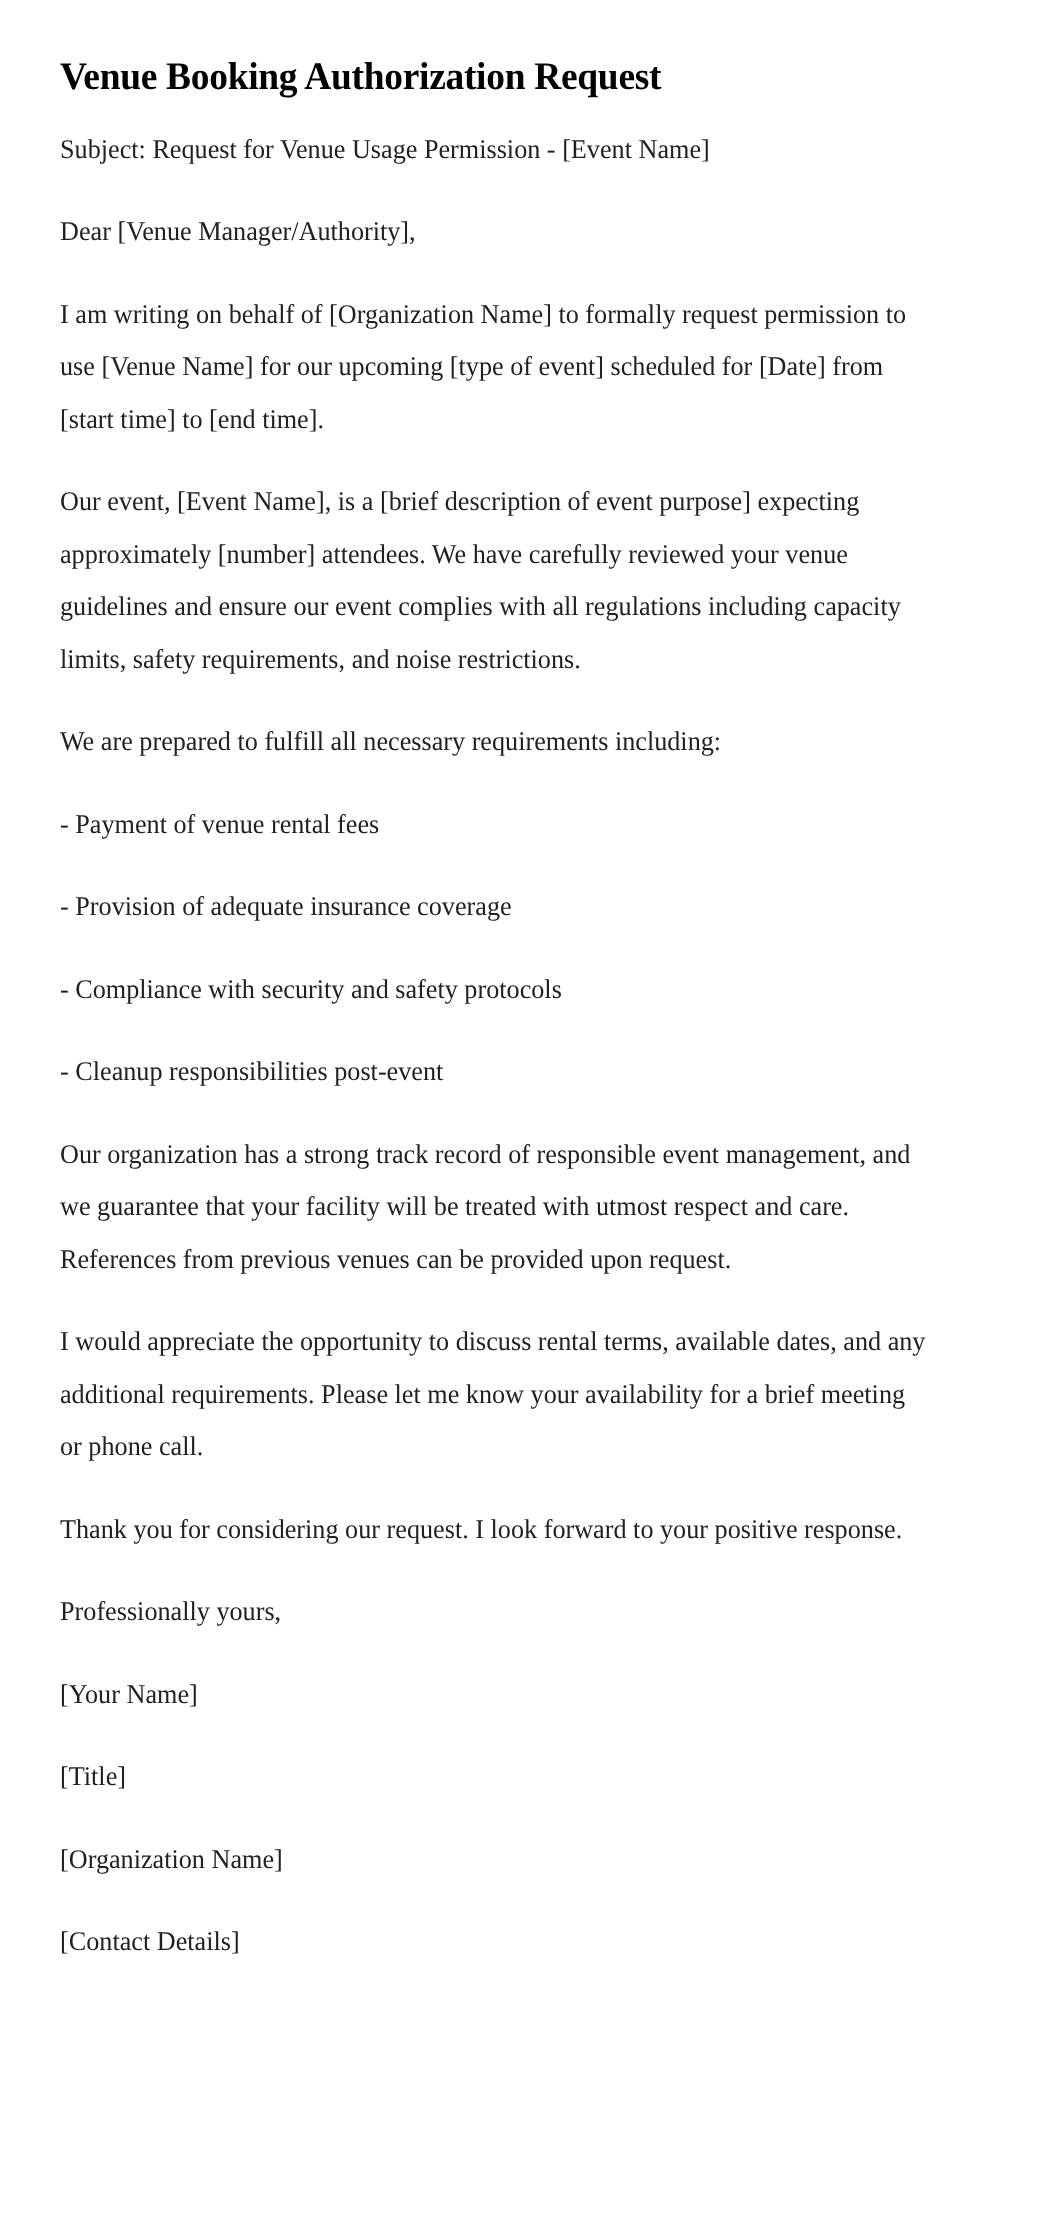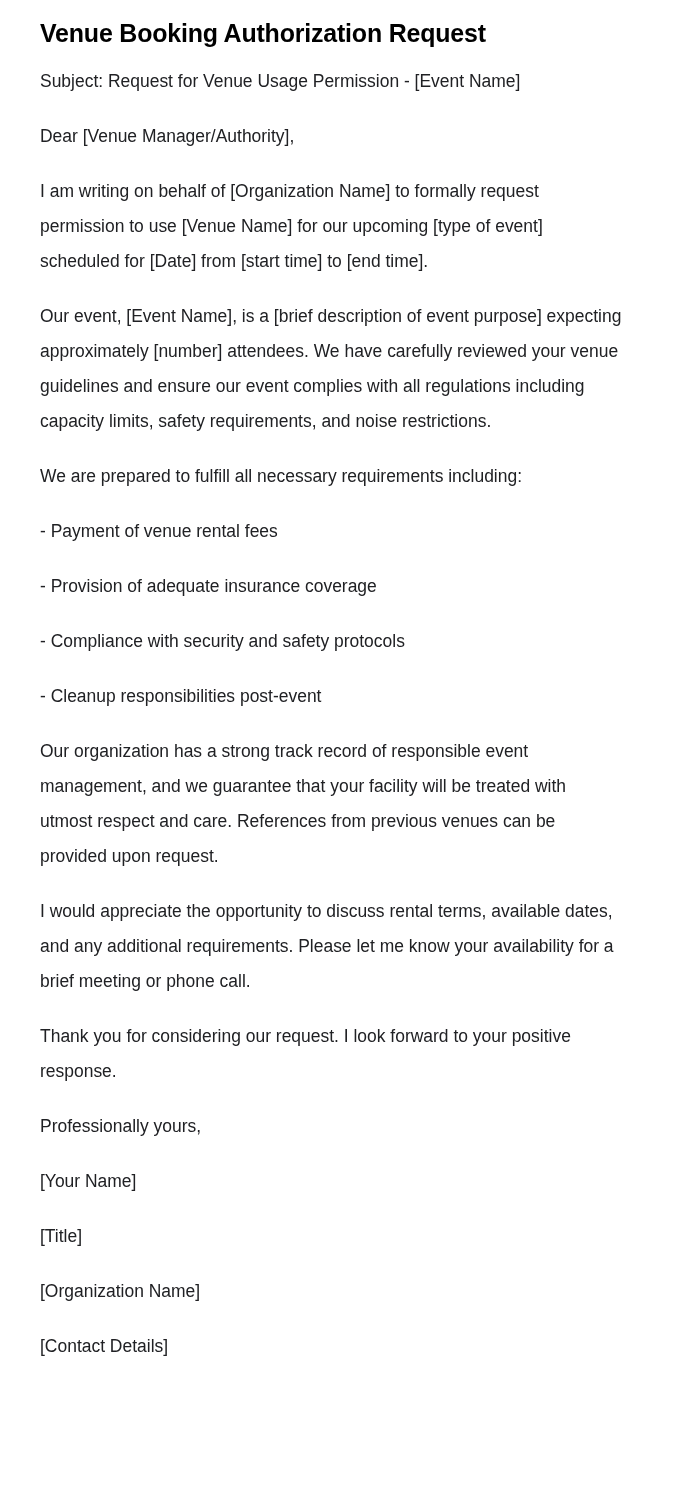--- a/index.html
+++ b/index.html
@@ -15,22 +15,23 @@
   }
   .page {
     width: 700px;
     min-height: 1490px;
     background: #ffffff;
     box-sizing: border-box;
     padding: 0;
     position: relative;
   }
   .doc {
-    padding: 16px 60px 40px 40px;
+    padding: 34px 60px 40px 40px;
     box-sizing: border-box;
+    font-family: Liberation Serif, serif;
   }
   .doc-title {
     font-size: 26px;
     line-height: 34px;
     font-weight: bold;
     color: #000000;
     letter-spacing: -0.2px;
     margin: 0 0 14px 0;
     font-stretch: condensed;
     transform: scaleX(0.96);

